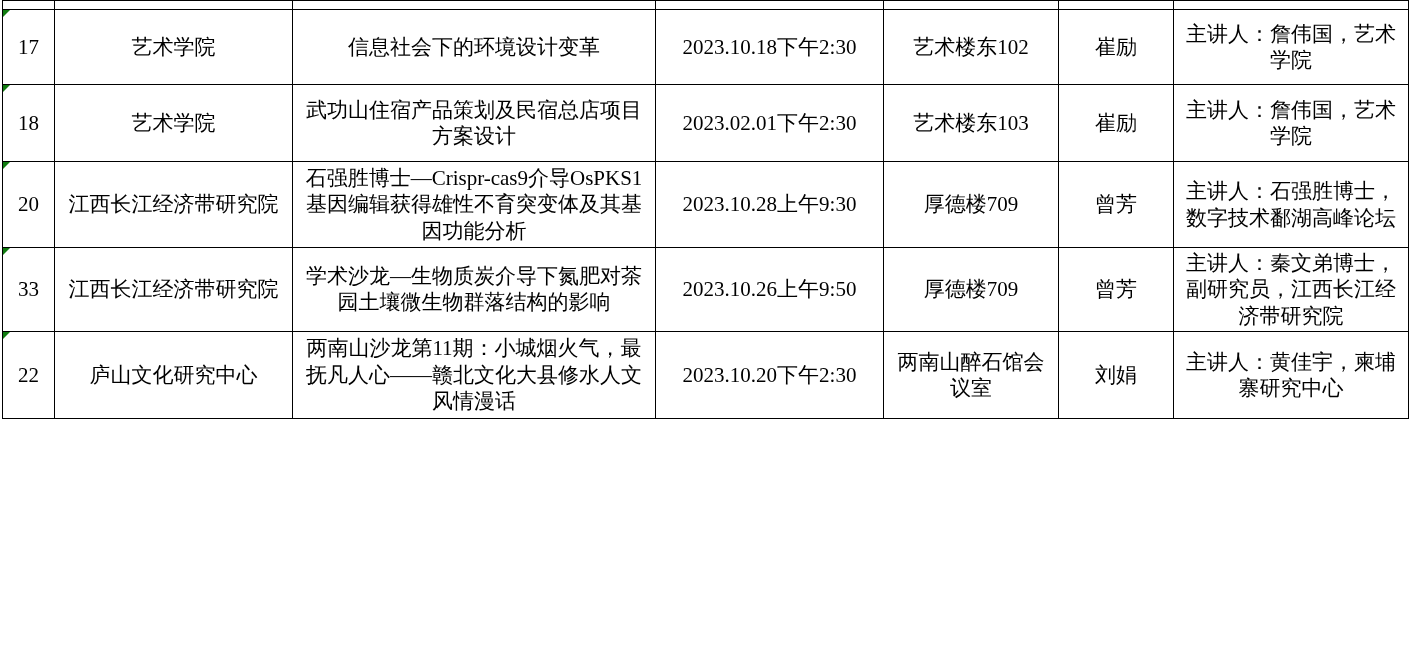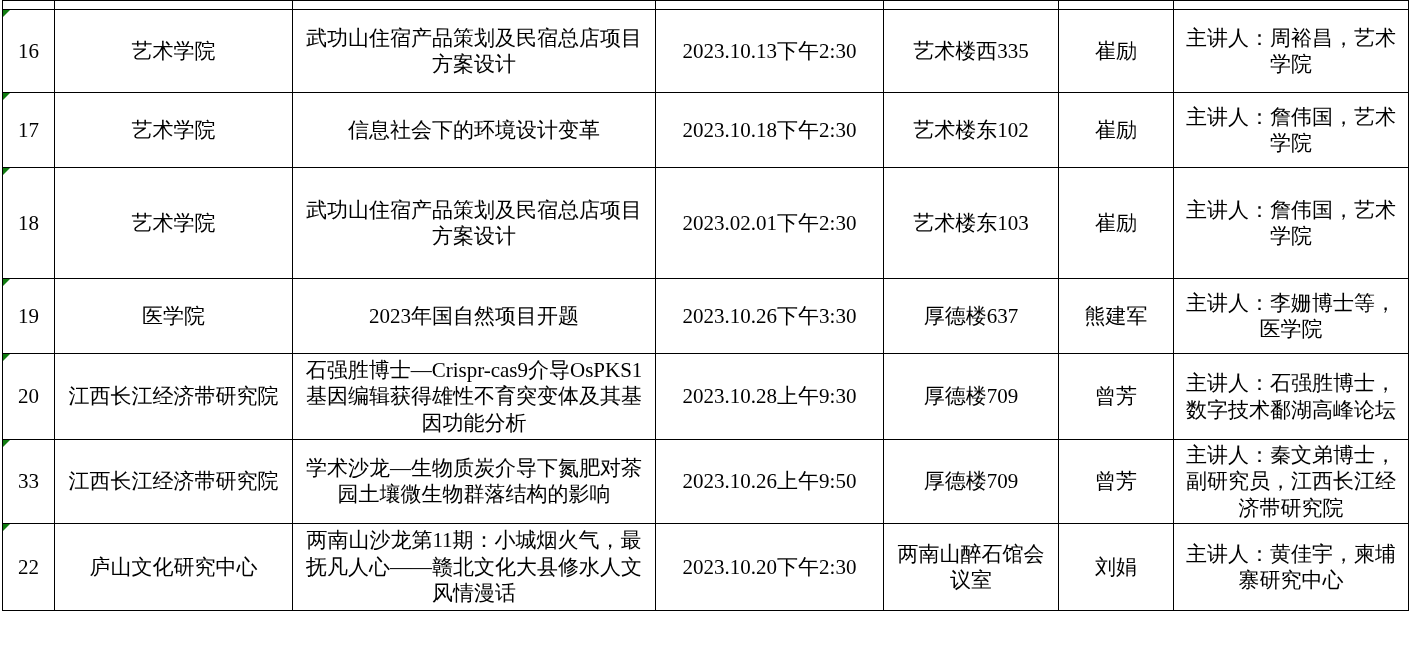--- a/index.html
+++ b/index.html
@@ -35,21 +35,21 @@
     width: 0; height: 0;
     border-top: 7px solid #107c10;
     border-right: 7px solid transparent;
   }
   td.cell-note { text-align: left; padding: 2px 4px; }
   tr.row-partial { height: 9px; }
   tr.row-partial td { padding: 0; }
   tr.r15 { height: 83px; }
   tr.r16 { height: 83px; }
   tr.r17 { height: 75px; }
-  tr.r18 { height: 111px; padding-left: 23px; }
+  tr.r18 { height: 77px; padding-left: 23px; }
   tr.r19 { height: 75px; }
   tr.r20 { height: 86px; }
   tr.r21 { height: 77px; }
   tr.r22 { height: 87px; }
 </style>
 </head>
 <body>
 
 <div class="viewport">
   <table class="sched">
@@ -67,29 +67,20 @@
         <td class="cell-num"></td>
         <td></td>
         <td></td>
         <td></td>
         <td></td>
         <td></td>
         <td class="cell-note"></td>
       </tr>
 
 
-      <tr class="r16">
-        <td class="cell-num"><span class="corner-tri"></span><span>16</span></td>
-        <td>艺术学院</td>
-        <td>武功山住宿产品策划及民宿总店项目方案设计</td>
-        <td>2023.10.13下午2:30</td>
-        <td>艺术楼西335</td>
-        <td>崔励</td>
-        <td class="cell-note">主讲人：周裕昌，艺术学院</td>
-      </tr>
 
       <tr class="r17">
         <td class="cell-num"><span class="corner-tri"></span><span>17</span></td>
         <td>艺术学院</td>
         <td>信息社会下的环境设计变革</td>
         <td>2023.10.18下午2:30</td>
         <td>艺术楼东102</td>
         <td>崔励</td>
         <td class="cell-note">主讲人：詹伟国，艺术学院</td>
       </tr>
@@ -97,29 +88,20 @@
       <tr class="r18">
         <td class="cell-num"><span class="corner-tri"></span><span>18</span></td>
         <td>艺术学院</td>
         <td>武功山住宿产品策划及民宿总店项目方案设计</td>
         <td>2023.02.01下午2:30</td>
         <td>艺术楼东103</td>
         <td>崔励</td>
         <td class="cell-note">主讲人：詹伟国，艺术学院</td>
       </tr>
 
-      <tr class="r19">
-        <td class="cell-num"><span class="corner-tri"></span><span>19</span></td>
-        <td>医学院</td>
-        <td>2023年国自然项目开题</td>
-        <td>2023.10.26下午3:30</td>
-        <td>厚德楼637</td>
-        <td>熊建军</td>
-        <td class="cell-note">主讲人：李姗博士等，医学院</td>
-      </tr>
 
       <tr class="r20">
         <td class="cell-num"><span class="corner-tri"></span><span>20</span></td>
         <td>江西长江经济带研究院</td>
         <td>石强胜博士—Crispr-cas9介导OsPKS1基因编辑获得雄性不育突变体及其基因功能分析</td>
         <td>2023.10.28上午9:30</td>
         <td>厚德楼709</td>
         <td>曾芳</td>
         <td class="cell-note">主讲人：石强胜博士，数字技术鄱湖高峰论坛</td>
       </tr>

